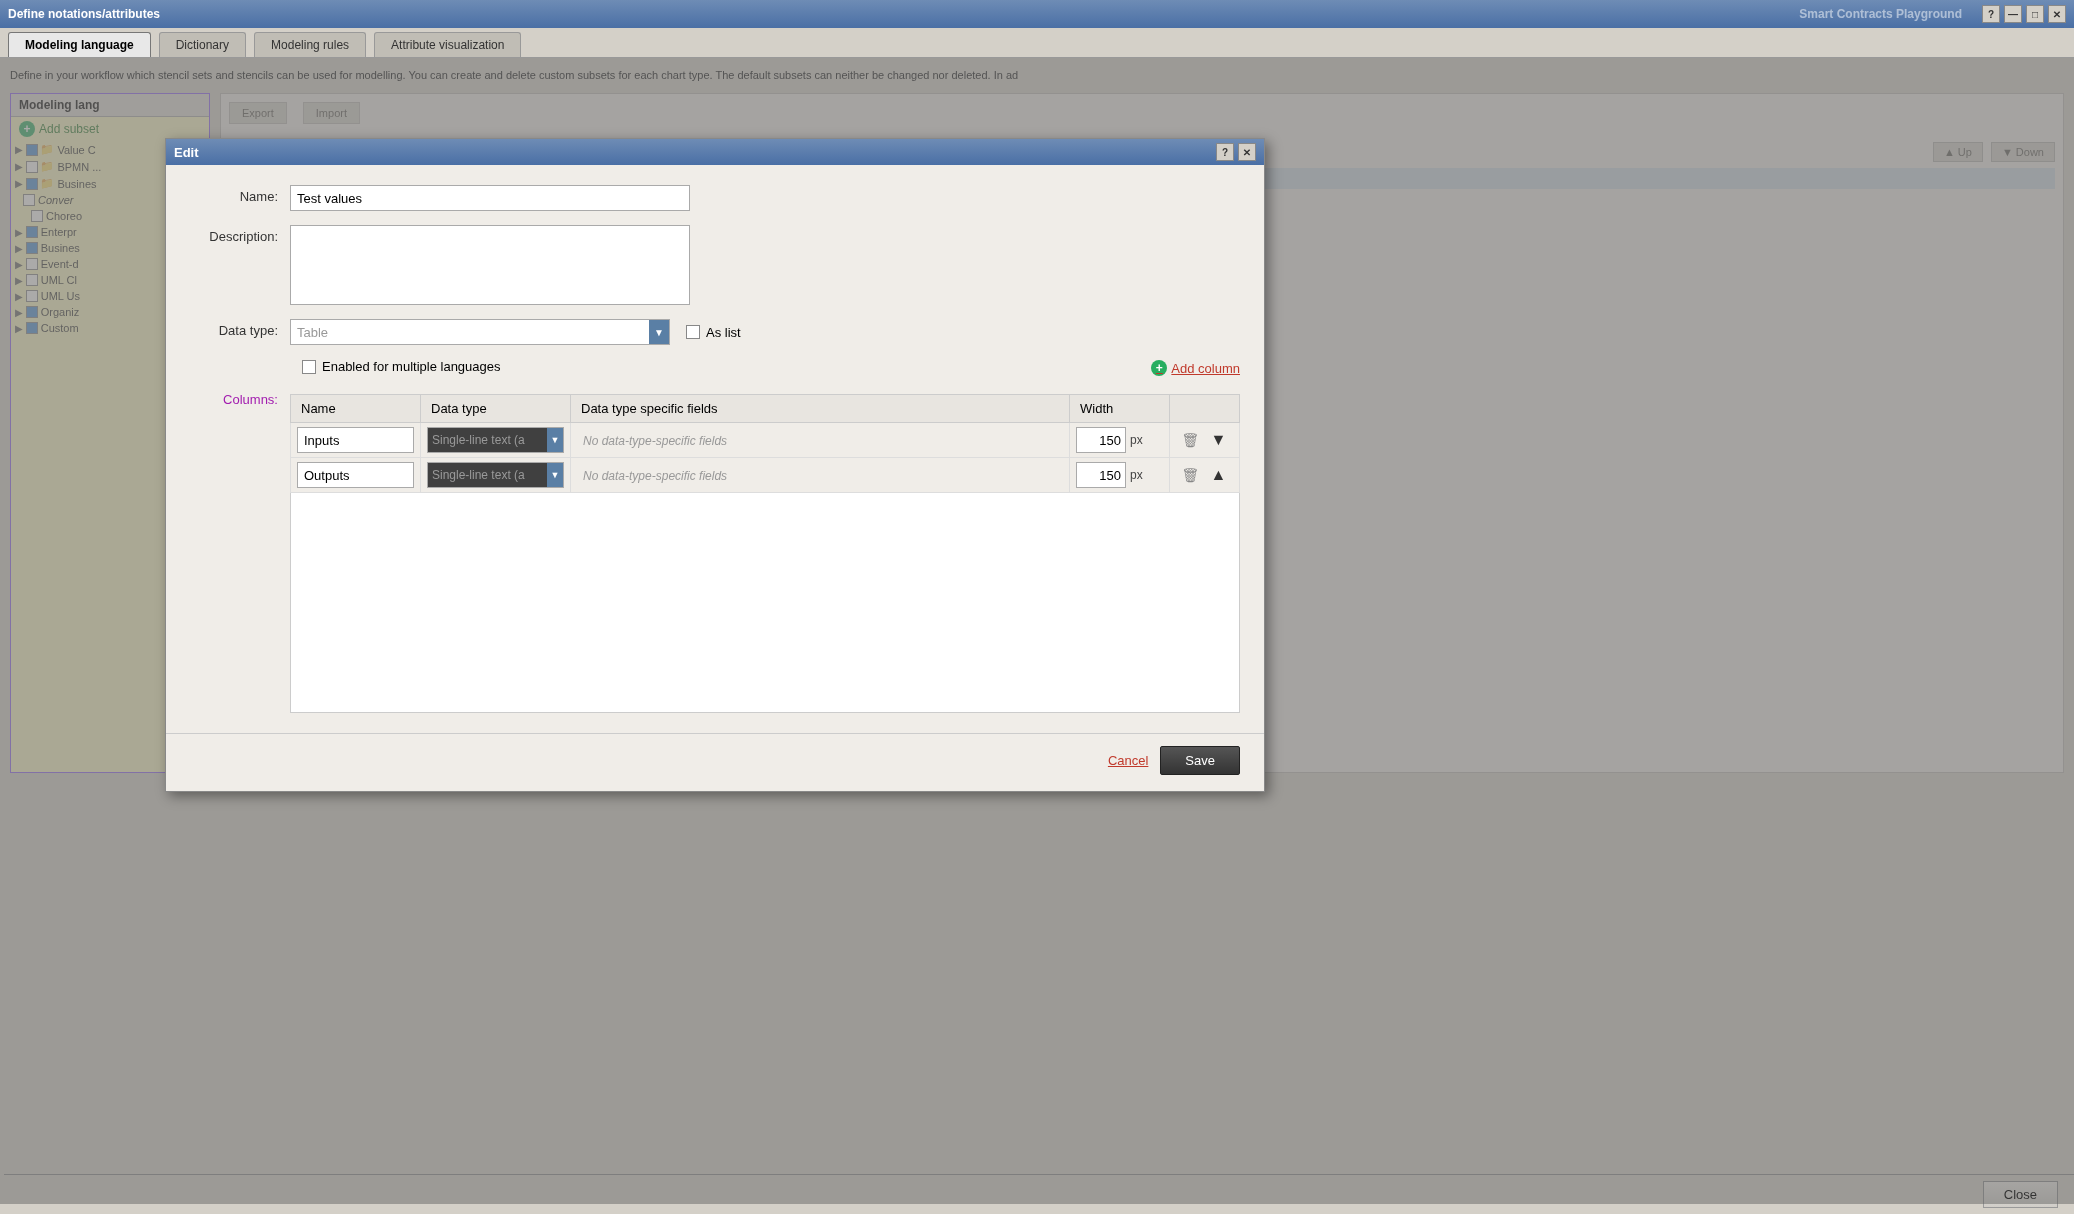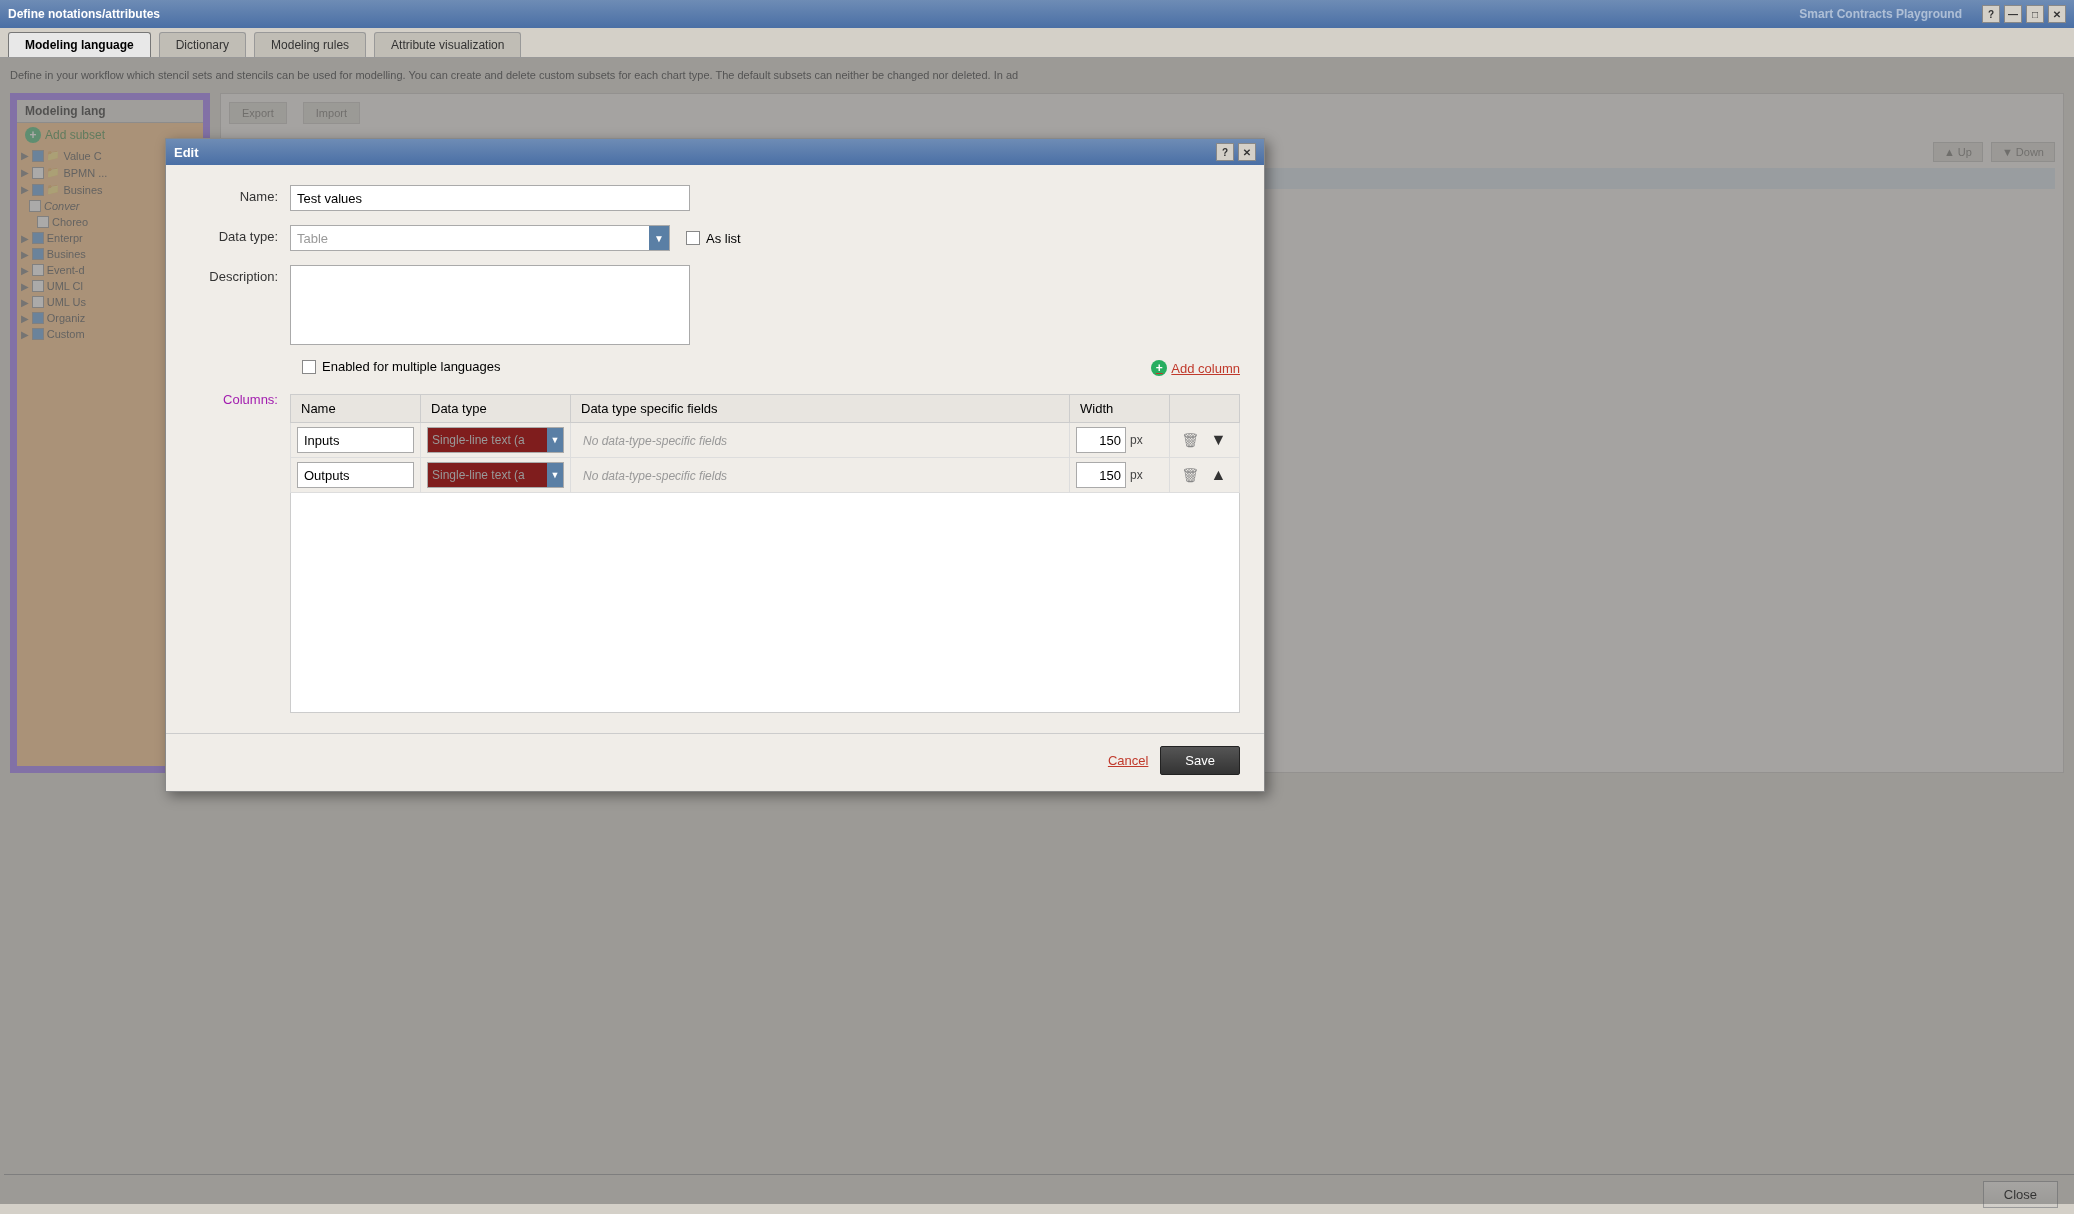--- a/index.html
+++ b/index.html
@@ -92,22 +92,22 @@
 
     .main-description {
       font-size: 11px;
       color: #444;
       margin-bottom: 10px;
       line-height: 1.4;
     }
 
     .left-panel {
       width: 200px;
-      background: #fdba74;
-      border: 7px solid #8b5cf6;
+      background: #fef9c3;
+      border: 1px solid #8b5cf6;
       overflow-y: auto;
     }
 
     .left-panel-title {
       background: #e0ddd8;
       padding: 4px 8px;
       font-size: 12px;
       font-weight: bold;
       border-bottom: 1px solid #aaa;
     }
@@ -360,21 +360,21 @@
       height: 26px;
       background: white;
     }
 
     .col-datatype-select {
       width: 100%;
       border: 1px solid #aaa;
       padding: 2px 4px;
       font-size: 12px;
       height: 26px;
-      background: #7f1d1d;
+      background: #404040;
       display: flex;
       align-items: center;
       position: relative;
     }
 
     .col-datatype-text {
       color: #999;
       font-size: 12px;
       flex: 1;
     }
@@ -643,41 +643,41 @@
           <div class="dialog-btn">?</div>
           <div class="dialog-btn">✕</div>
         </div>
       </div>
 
       <div class="dialog-body">
 
         <div class="form-row">
           <label class="form-label">Name:</label>
           <input class="form-input name-input" type="text" value="Test values" style="">
+        </div>
+
+        <div class="form-row">
+          <label class="form-label">Description:</label>
+          <textarea class="form-input desc-textarea" style=""></textarea>
         </div>
 
         <div class="form-row">
           <label class="form-label">Data type:</label>
           <div class="datatype-row">
             <div class="datatype-select">
               <span style="color:#999;">Table</span>
               <div class="select-arrow">▼</div>
             </div>
             <div class="as-list-row">
               <div class="checkbox-square"></div>
               <span>As list</span>
             </div>
           </div>
         </div>
 
-        <div class="form-row">
-          <label class="form-label">Description:</label>
-          <textarea class="form-input desc-textarea" style=""></textarea>
-        </div>
-
         <div class="enabled-row">
           <div class="checkbox-square"></div>
           <span>Enabled for multiple languages</span>
         </div>
 
         <div class="columns-section">
           <label class="columns-label">Columns:</label>
           <div class="columns-container">
 
             <div style="display:flex; justify-content:flex-end; margin-bottom:6px;">

